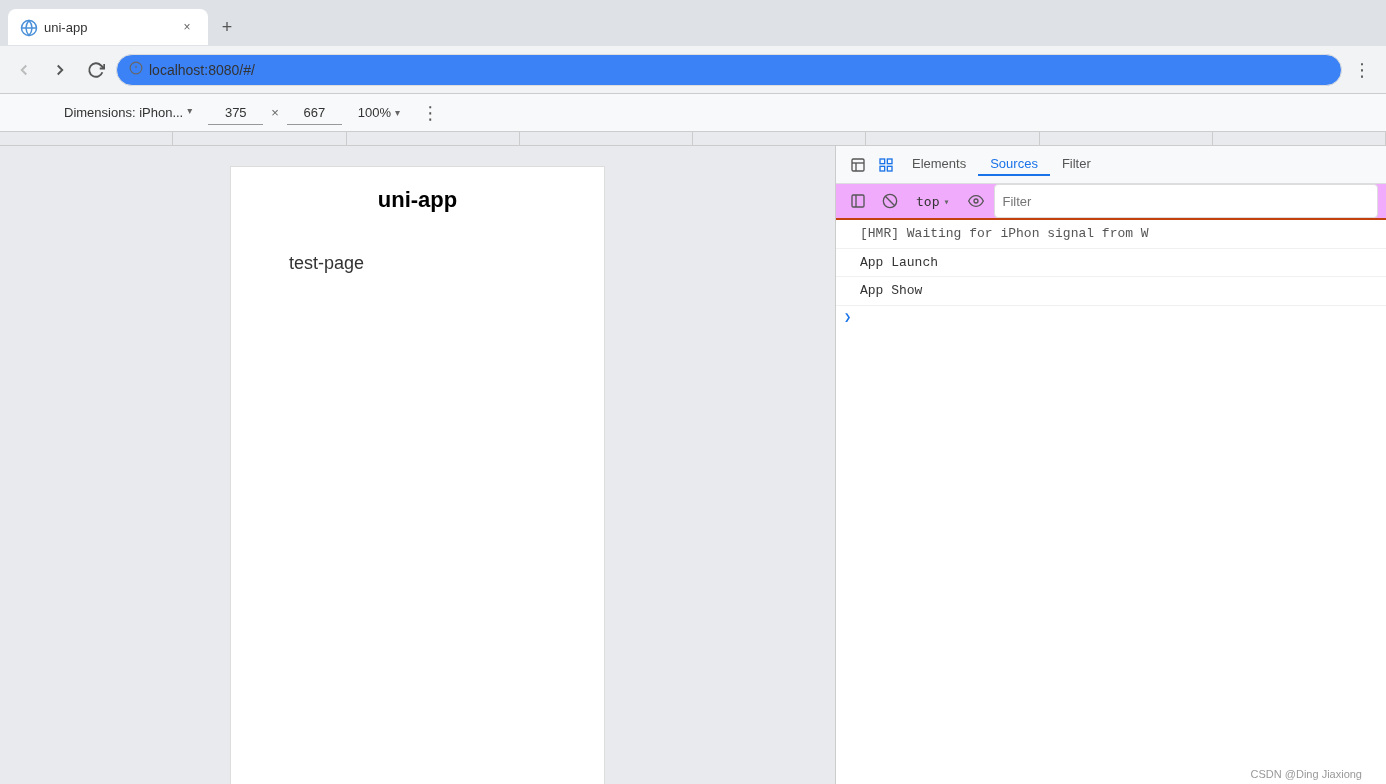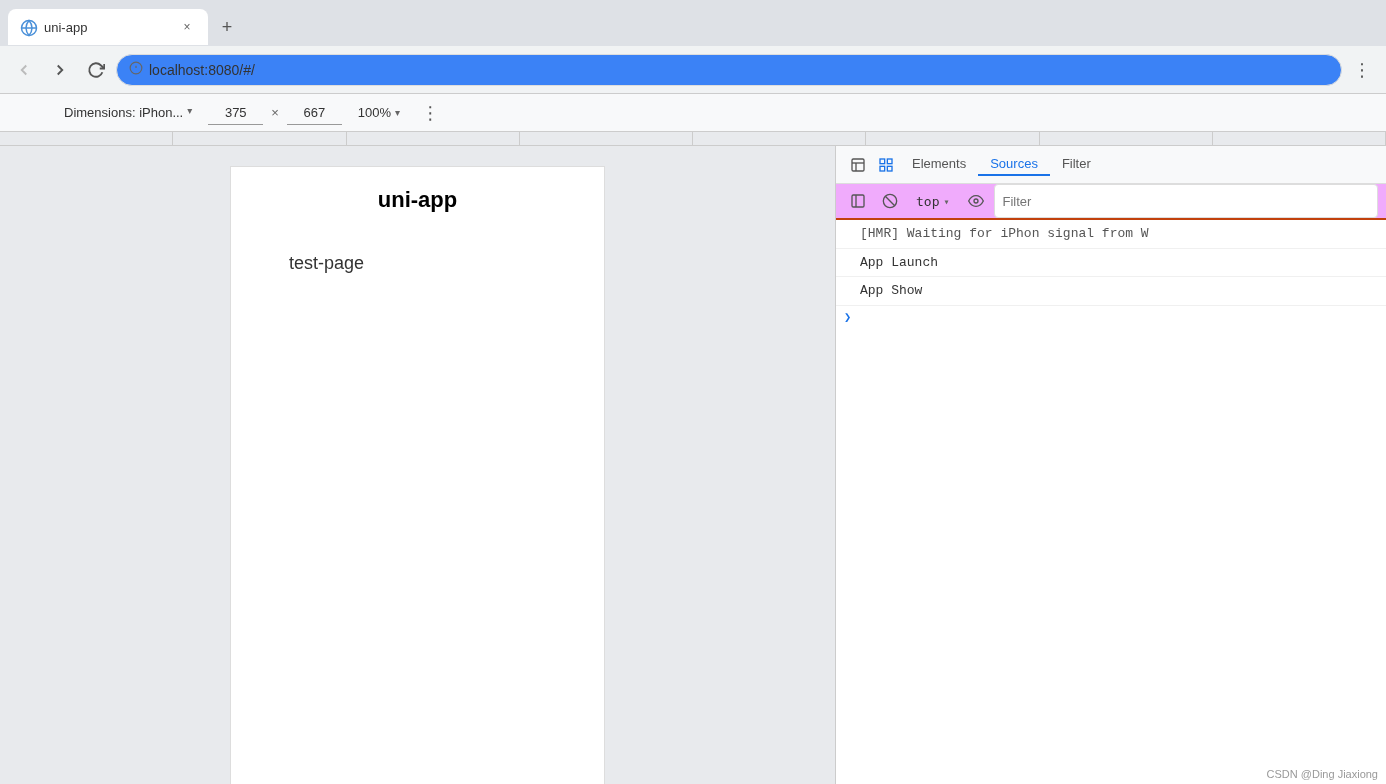--- a/index.html
+++ b/index.html
@@ -58,21 +58,21 @@
     .top-select { display: flex; align-items: center; gap: 4px; font-size: 13px; color: #333; cursor: pointer; padding: 4px 8px; border-radius: 4px; font-family: monospace; }
     .filter-input { flex: 1; height: 24px; border: 1px solid #ddd; border-radius: 4px; padding: 16px 8px; font-size: 13px; color: #333; background: #fff; outline: none; }
 
     
     .console-output { flex: 1; overflow-y: auto; background: #fff; font-family: 'Courier New', monospace; font-size: 13px; }
     .console-line { padding: 4px 8px 4px 24px; border-bottom: 1px solid #f0f0f0; color: #333; display: flex; align-items: flex-start; gap: 8px; line-height: 1.5; }
     .console-line.hmr { color: #555; }
     .console-chevron { color: #1a73e8; font-size: 12px; cursor: pointer; padding: 4px 8px; }
 
     
-    .watermark { position: absolute; bottom: 4px; right: 8px; font-size: 11px; color: #999; }
+    .watermark { position: absolute; bottom: 4px; right: 24px; font-size: 11px; color: #999; }
 
     
     .arrow-down { font-size: 10px; color: #666; }
 
     
     .icon-svg { width: 18px; height: 18px; }
   </style>
 </head>
 <body>
 

